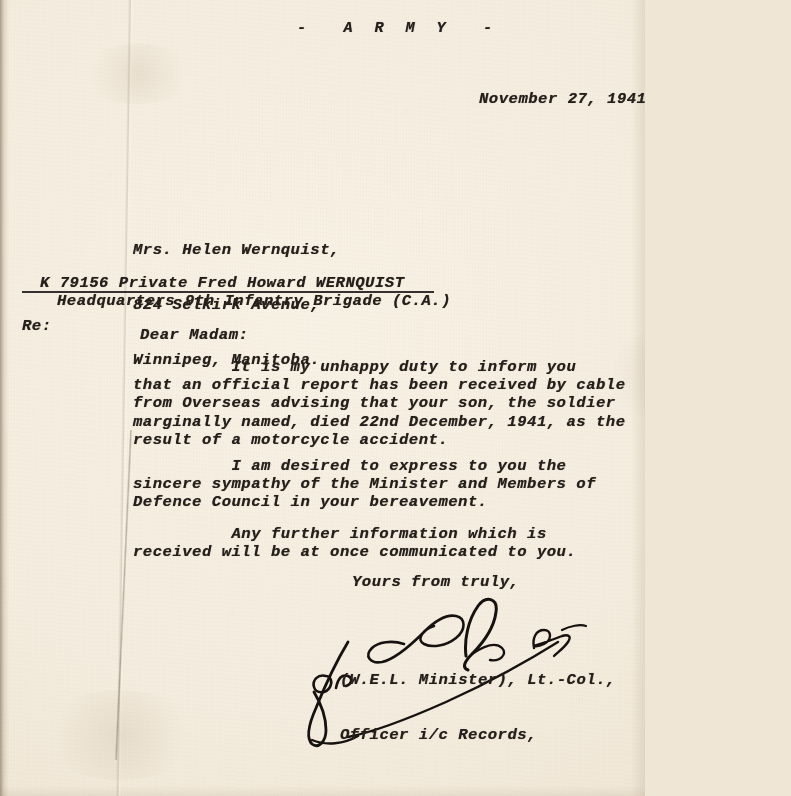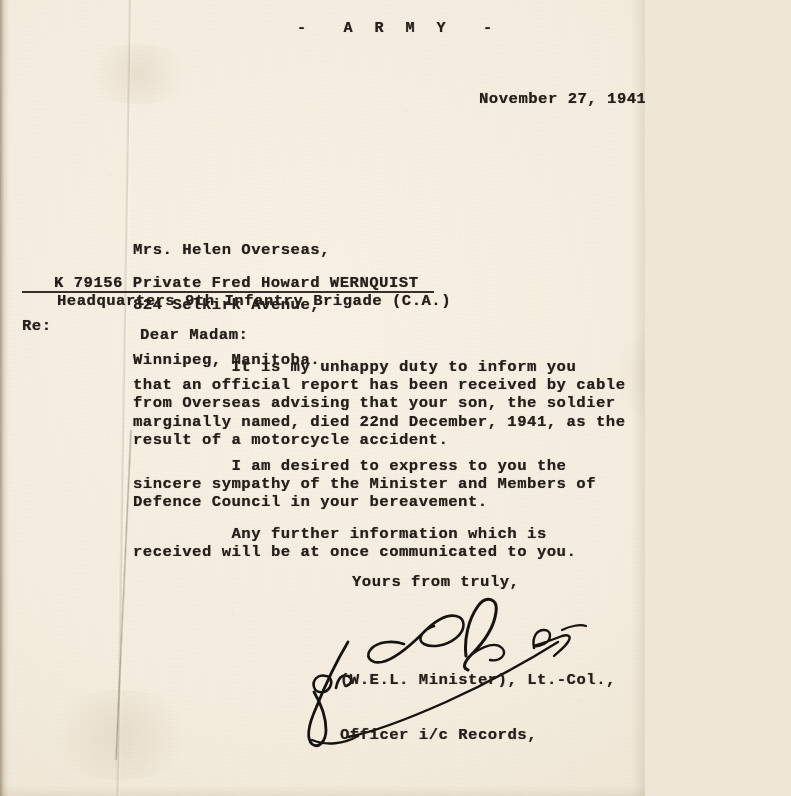--- a/index.html
+++ b/index.html
@@ -16,20 +16,21 @@
   }
 
   
   #page {
     position: relative;
     width: 645px;
     height: 796px;
     background:
       radial-gradient(ellipse 120% 90% at 48% 40%, #f8f1e5 0%, #f4ecde 55%, #ece2d0 100%);
     overflow: hidden;
+    font-style: italic;
   }
 
   
   .grain {
     position: absolute;
     inset: 0;
     pointer-events: none;
     opacity: .5;
     background-image:
       repeating-linear-gradient(91deg, rgba(140,120,90,.035) 0 1px, rgba(255,255,255,0) 1px 3px),
@@ -104,21 +105,21 @@
     color: #2a2420;
     opacity: .75;
     letter-spacing: .6px;
   }
 
   #date-line   { left: 455px; top: 90px; margin-left: 24px; }
 
   #addr-block  { left: 133px; top: 205px; }
 
   #re-label    { left: 22px;  top: 274px; margin-top: 43px; }
-  #re-line1    { left: 54px;  top: 274px; }
+  #re-line1    { left: 40px;  top: 274px; }
   #re-line2    { left: 57px;  top: 292px; }
   .ul-re {
     position: absolute;
     height: 1.6px;
     background: #262020;
     opacity: .92;
   }
   #ul-a { left: 22px;  top: 291px; width: 412px; }
 
   #salutation  { left: 140px; top: 326px; }
@@ -161,21 +162,21 @@
   <div class="smudge" style="left:600px; top:330px; width:140px; height:90px;"></div>
   <div class="smudge" style="left:40px; top:690px; width:160px; height:90px;"></div>
 
   <div class="tw" id="corner-stamp">(Sgd.)</div>
 
   <div class="tw" id="header-army">-  A R M Y  -</div>
 
   <div class="tw" id="date-line">November 27, 1941.</div>
 
   <div class="tw" id="addr-block">
-    <div>Mrs. Helen Overseas,</div>
+    <div>Mrs. Helen Wernquist,</div>
     <div>824 Selkirk Avenue,</div>
     <div>Winnipeg, Manitoba.</div>
   </div>
 
   <div class="tw" id="re-label">Re:</div>
   <div class="tw" id="re-line1">K 79156 Private Fred Howard WERNQUIST</div>
   <div class="ul-re" id="ul-a"></div>
   <div class="tw" id="re-line2">Headquarters 9th Infantry Brigade (C.A.)</div>
 
   <div class="tw" id="salutation">Dear Madam:</div>

